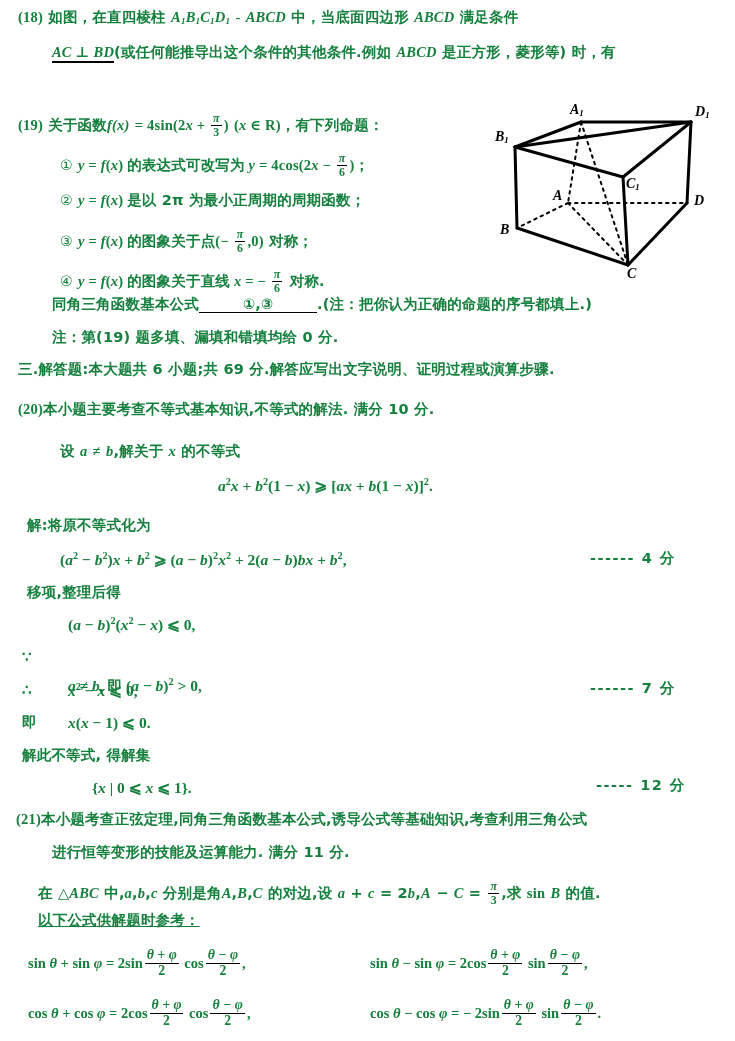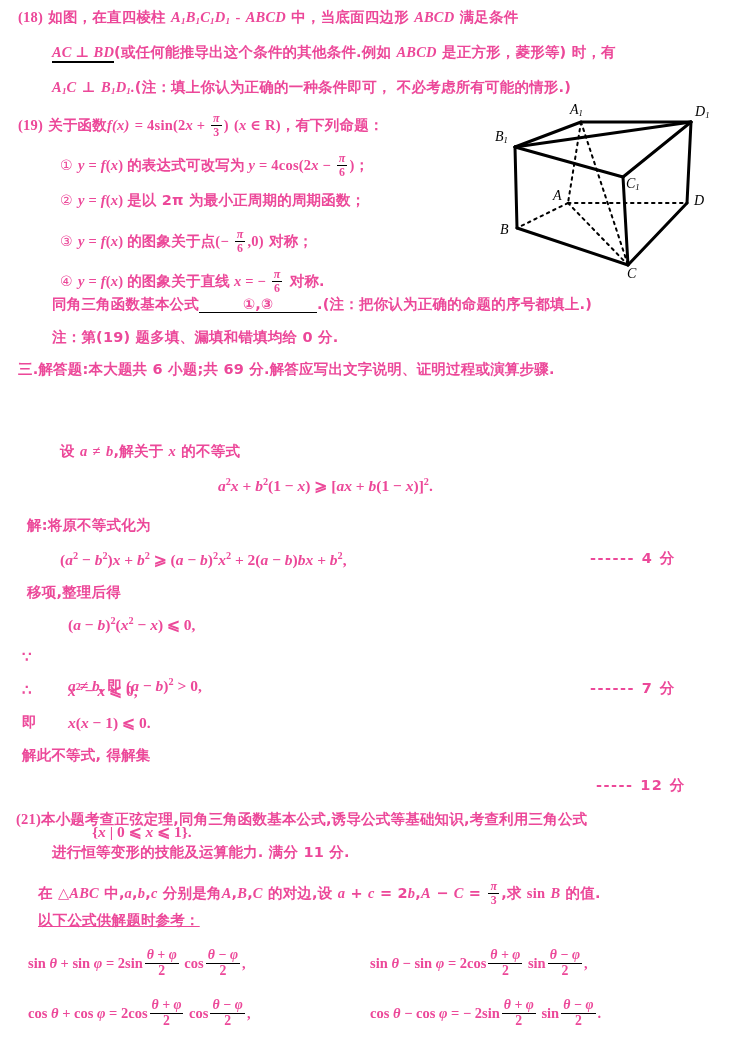--- a/index.html
+++ b/index.html
@@ -18,21 +18,21 @@
     background: #ffffff;
     overflow: hidden;
   }
 
   
   .ln {
     position: absolute;
     white-space: nowrap;
     font-size: 14.5px;
     line-height: 1;
-    color: #ec4899;
+    color: #15803d;
   }
   .cn {
     font-family: "DejaVu Sans", "Liberation Sans", sans-serif;
     font-weight: bold;
     font-size: 14.5px;
     letter-spacing: 0.2px;
   }
   .mi {
     font-family: "Liberation Serif", "DejaVu Serif", serif;
     font-style: italic;
@@ -83,21 +83,21 @@
     left: 495px;
     top: 100px;
     width: 240px;
     height: 195px;
   }
   #figure svg { display: block; }
   .vlabel {
     position: absolute;
     font-family: "Liberation Serif", "DejaVu Serif", serif;
     font-style: italic;
-    font-weight: normal;
+    font-weight: bold;
     font-size: 14px;
     color: #000;
     white-space: nowrap;
   }
   .vlabel sub { font-size: 0.62em; vertical-align: -0.2em; font-style: italic; }
 </style>
 </head>
 <body>
 
 <div id="page">
@@ -112,25 +112,20 @@
     <span class="mi">ABCD</span>
     <span>满足条件</span>
   </div>
 
   <div class="ln cn" style="left:52px; top:45px;">
     <span class="mi ul">AC ⊥ BD</span><span>(或任何能推导出这个条件的其他条件.例如</span>
     <span class="mi">ABCD</span>
     <span>是正方形，菱形等) 时，有</span>
   </div>
 
-  <div class="ln cn" style="left:52px; top:80px;">
-    <span class="mi">A<sub class="e">1</sub>C</span>
-    <span class="mr">⊥</span>
-    <span class="mi">B<sub class="e">1</sub>D<sub class="e">1</sub>.</span><span>(注：填上你认为正确的一种条件即可，  不必考虑所有可能的情形.)</span>
-  </div>
 
   <div class="ln cn" style="left:18px; top:112px;">
     <span class="num">(19)</span>
     <span>关于函数</span><span class="mi">f(x)</span>
     <span class="mr">= 4sin(2<span class="mi">x</span> +
       <span class="frac">
         <span class="nu mi">π</span>
         <span class="de mr">3</span>
       </span>)</span>
     <span class="mr">(<span class="mi">x</span> ∈ R)，</span><span>有下列命题：</span>
@@ -207,20 +202,23 @@
     <span class="vlabel" style="left:131px;top:76px;text-align:center;">C<sub>1</sub></span>
     <span class="vlabel" style="left:200px;top:4px;">D<sub>1</sub></span>
     <span class="vlabel" style="left:58px; top:88px;">A</span>
     <span class="vlabel" style="left:5px;  top:122px;">B</span>
     <span class="vlabel" style="left:132px;top:166px;">C</span>
     <span class="vlabel" style="left:199px;top:93px;">D</span>
   </div>
 
   <div class="ln cn" style="left:18px; top:362px; font-size:14.5px;">三.解答题:本大题共 6 小题;共 69 分.解答应写出文字说明、证明过程或演算步骤.</div>
 
+  <div class="ln cn" style="left:18px; top:402px;">
+    <span class="num">(20)</span><span>本小题主要考查不等式基本知识,不等式的解法. 满分 10 分.</span>
+  </div>
 
   <div class="ln cn" style="left:60px; top:444px;">
     <span>设</span> <span class="mi">a</span> <span class="mr">≠</span> <span class="mi">b</span>,<span>解关于</span> <span class="mi">x</span> <span>的不等式</span>
   </div>
 
   <div class="ln mr" style="left:218px; top:478px; font-size:15.5px;">
     <span class="mi">a</span><sup class="e">2</sup><span class="mi">x</span> + <span class="mi">b</span><sup class="e">2</sup>(1 − <span class="mi">x</span>) ⩾ [<span class="mi">ax</span> + <span class="mi">b</span>(1 − <span class="mi">x</span>)]<sup class="e">2</sup>.
   </div>
 
   <div class="ln cn" style="left:27px; top:518px;text-align:right;">解:将原不等式化为</div>
@@ -247,21 +245,21 @@
   </div>
   <div class="ln cn dashes" style="left:590px; top:681px;">------ 7 分</div>
 
   <div class="ln cn" style="left:22px; top:715px;">即</div>
   <div class="ln mr" style="left:68px; top:715px; font-size:15.5px;">
     <span class="mi">x</span>(<span class="mi">x</span> − 1) ⩽ 0.
   </div>
 
   <div class="ln cn" style="left:22px; top:748px;">解此不等式, 得解集</div>
 
-  <div class="ln mr" style="left:92px; top:780px; font-size:15.5px;margin-top:44px;">
+  <div class="ln mr" style="left:92px; top:780px; font-size:15.5px;">
     {<span class="mi">x</span> | 0 ⩽ <span class="mi">x</span> ⩽ 1}.
   </div>
   <div class="ln cn dashes" style="left:596px; top:778px;">----- 12 分</div>
 
   <div class="ln cn" style="left:16px; top:812px;">
     <span class="num">(21)</span><span>本小题考查正弦定理,同角三角函数基本公式,诱导公式等基础知识,考查利用三角公式</span>
   </div>
   <div class="ln cn" style="left:52px; top:845px;">进行恒等变形的技能及运算能力. 满分 11 分.</div>
 
   <div class="ln cn" style="left:38px; top:880px;">

